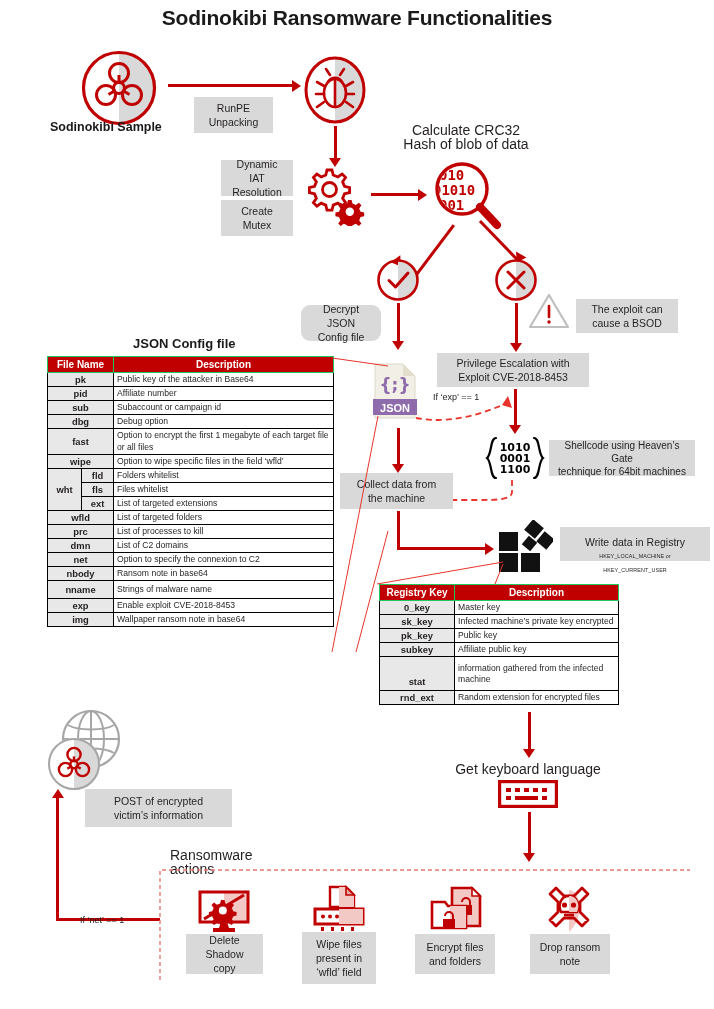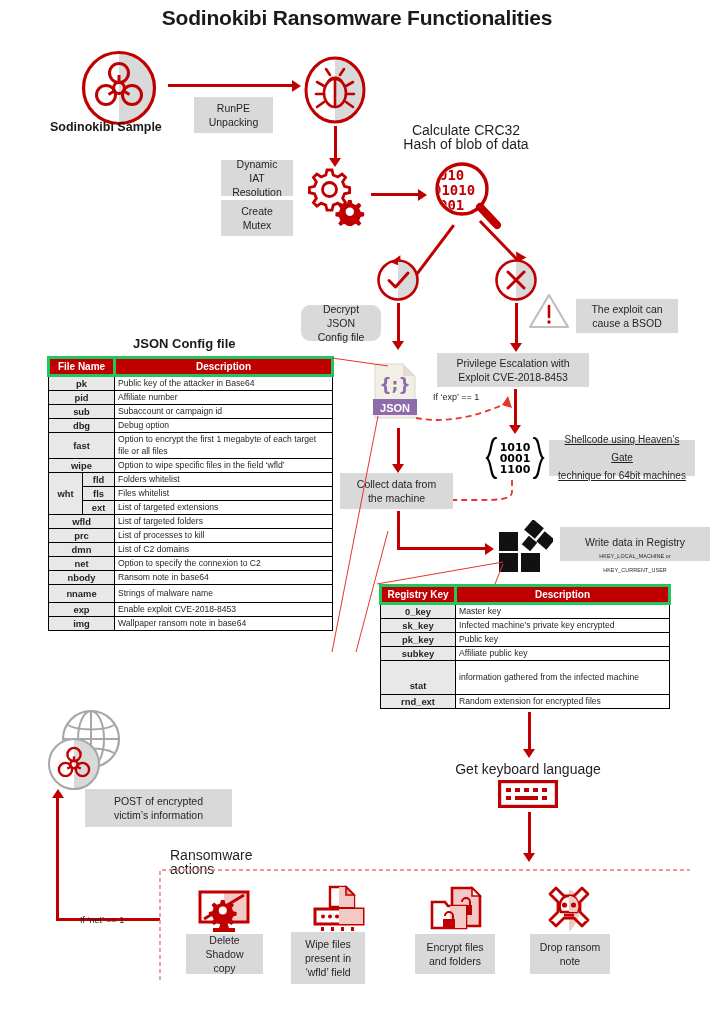--- a/index.html
+++ b/index.html
@@ -36,21 +36,21 @@
     color: #231f20;
     font-size: 10.5px;
     line-height: 14px;
     text-align: center;
     padding: 5px 7px;
     display: flex;
     align-items: center;
     justify-content: center;
     white-space: pre-line;
   }
-  .chip.small { font-size: 10px; line-height: 18px; text-decoration: underline; }
+  .chip.small { font-size: 10px; line-height: 13px; }
 
   .plainlabel {
     position: absolute;
     font-size: 14px;
     line-height: 14px;
     color: #231f20;
     white-space: pre-line;
     text-align: center;
   }
   .boldlabel {
@@ -92,21 +92,21 @@
     border: 1.6px solid #000;
     background: #fff;
     table-layout: fixed;
   }
   .tbl th {
     background: #c00000;
     color: #fff;
     font-size: 10px;
     font-weight: bold;
     padding: 2px 2px;
-    border: 3px solid #22c55e;
+    border: 1px solid #22c55e;
     text-align: center;
   }
   .tbl td {
     border: 1px solid #000;
     font-size: 8.6px;
     padding: 1px 3px;
     color: #231f20;
     line-height: 11px;
   }
   .tbl td.k {
@@ -420,21 +420,21 @@
         </tr>
     </tbody>
   </table>
 
   <svg class="abs" style="left:330px; top:356px;" width="100" height="300">
     <path d="M2 2 L58 10" stroke="#e8342a" stroke-width="1" fill="none"></path>
     <path d="M2 296 L48 60" stroke="#e8342a" stroke-width="1" fill="none"></path>
     <path d="M26 296 L58 175" stroke="#e8342a" stroke-width="1" fill="none"></path>
   </svg>
 
-  <table class="tbl" style="left:379px; top:584px; width:292px;">
+  <table class="tbl" style="left:379px; top:584px; width:240px;">
     <colgroup>
         <col style="width:75px">
         <col>
       </colgroup>
     <thead>
       <tr>
         <th>Registry Key</th>
         <th>Description</th>
       </tr>
     </thead>
@@ -563,21 +563,21 @@
           <rect x="11" y="49" width="3" height="4"></rect>
         <rect x="21" y="42" width="3" height="4"></rect>
           <rect x="21" y="49" width="3" height="4"></rect>
         <rect x="31" y="42" width="3" height="4"></rect>
           <rect x="31" y="49" width="3" height="4"></rect>
         <rect x="41" y="42" width="3" height="4"></rect>
           <rect x="41" y="49" width="3" height="4"></rect>
       </g>
     </svg>
   </div>
-  <div class="chip" style="left:291px; top:932px; width:74px; height:52px;">Wipe files
+  <div class="chip" style="left:302px; top:932px; width:74px; height:52px;">Wipe files
 present in
 ‘wfld’ field</div>
 
   <div class="icon" style="left:428px; top:886px; width:58px; height:50px;">
     <svg width="58" height="50" viewBox="0 0 58 50">
       <path d="M24 2 L44 2 L52 10 L52 40 L24 40 Z" fill="#f3c9c6" stroke="#c00000" stroke-width="2.6"></path>
       <path d="M44 2 L52 10 L44 10 Z" fill="#fff" stroke="#c00000" stroke-width="1.6"></path>
       <g stroke="#c00000" stroke-width="2" fill="none">
         <path d="M34 16 a4 4 0 0 1 8 0 v3"></path>
       </g>

